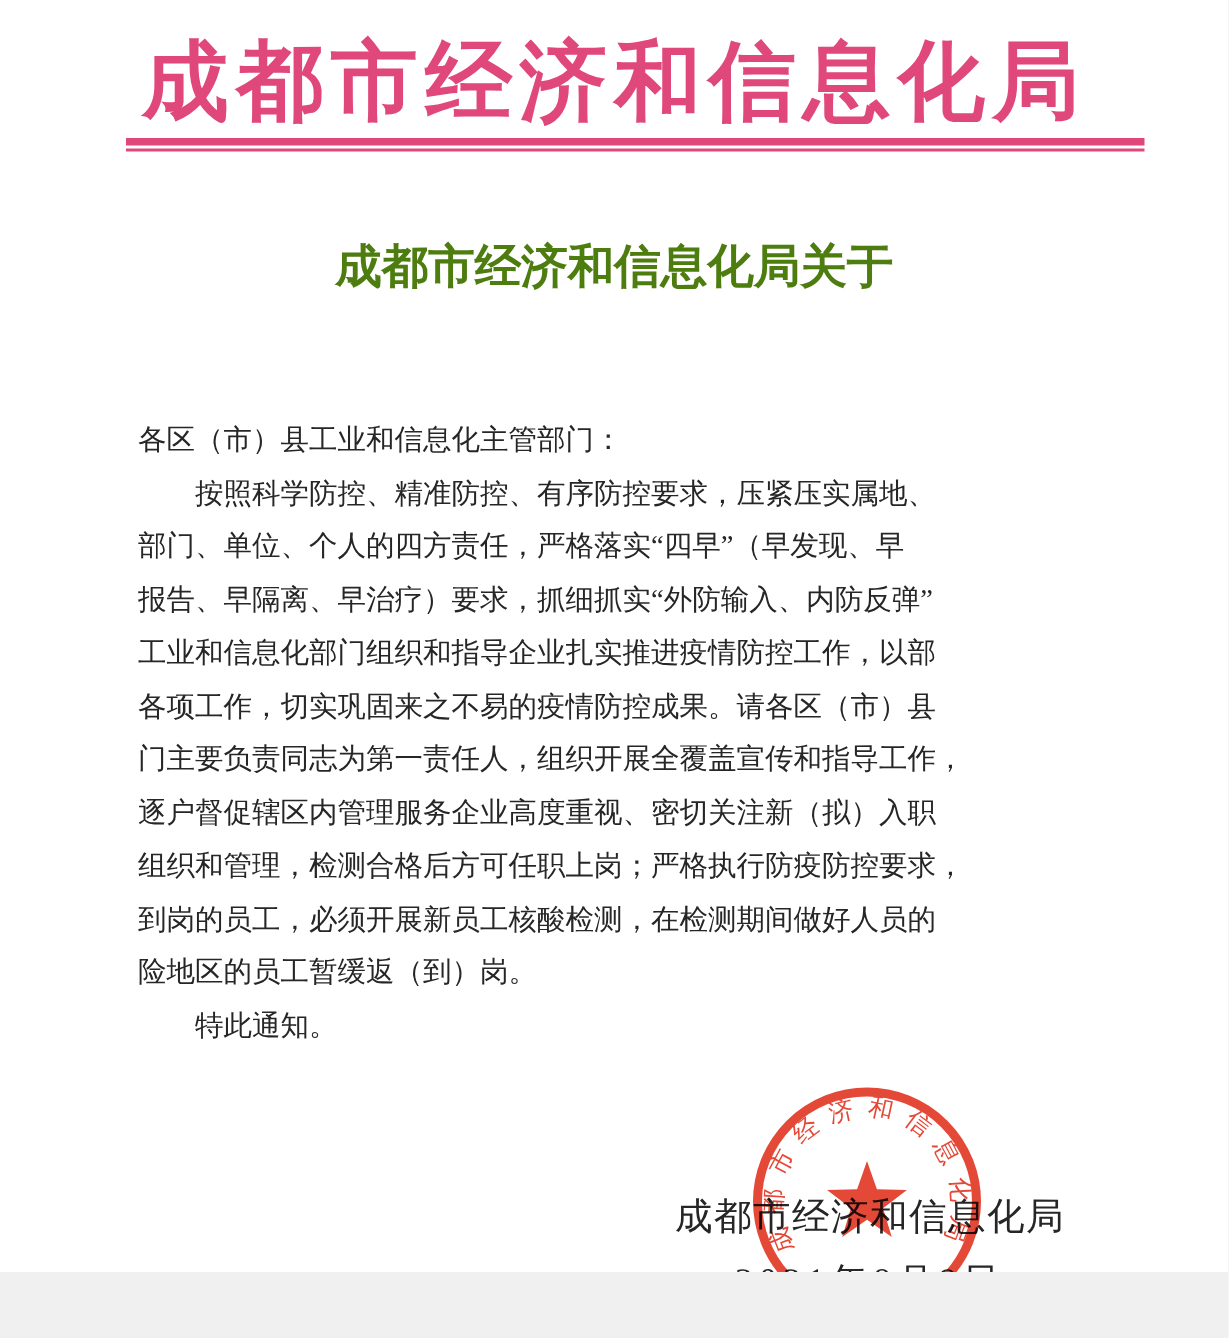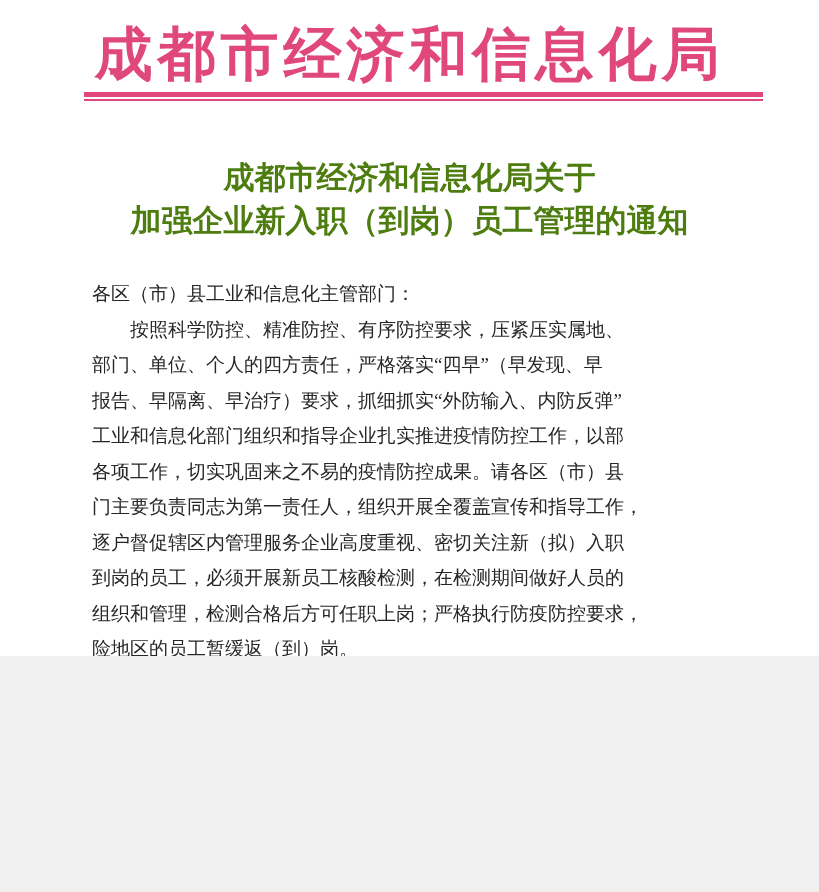--- a/index.html
+++ b/index.html
@@ -4,21 +4,21 @@
 <style>
   :root{
     --accent-pink:#e0487c;
     --seal-red:#e23b28;
     --text-color:#262626;
     --page-bg:#ffffff;
   }
   html,body{margin:0;padding:0;background:#f0f0f0;}
   .page{
     position:relative;
-    width:819px;height:656px;
+    width:819px;height:848px;
     margin:0 auto;
     background:var(--page-bg);
     overflow:hidden;
     font-family:"Liberation Serif","DejaVu Serif",serif;
     color:var(--text-color);
   }
   
   .letterhead-name{
     position:absolute;top:16px;left:0;width:100%;
     text-align:center;
@@ -74,36 +74,35 @@
 <div class="page">
 
   <div class="letterhead-name">成都市经济和信息化局</div>
   <div class="rules">
     <div class="rule-thick"></div>
     <div class="rule-thin"></div>
   </div>
 
   <div class="doc-title">
     <div>成都市经济和信息化局关于</div>
-    <div>加强企业新入职（到岗）员工管理的通知</div>
   </div>
 
   <div class="body-block">
     <div class="salutation">各区（市）县工业和信息化主管部门：</div>
     <div>
 
     <div class="body-line indent">按照科学防控、精准防控、有序防控要求，压紧压实属地、</div>
         <div class="body-line">部门、单位、个人的四方责任，严格落实“四早”（早发现、早</div>
         <div class="body-line">报告、早隔离、早治疗）要求，抓细抓实“外防输入、内防反弹”</div>
         <div class="body-line">工业和信息化部门组织和指导企业扎实推进疫情防控工作，以部</div>
         <div class="body-line">各项工作，切实巩固来之不易的疫情防控成果。请各区（市）县</div>
         <div class="body-line">门主要负责同志为第一责任人，组织开展全覆盖宣传和指导工作，</div>
         <div class="body-line">逐户督促辖区内管理服务企业高度重视、密切关注新（拟）入职</div>
+        <div class="body-line">组织和管理，检测合格后方可任职上岗；严格执行防疫防控要求，</div>
         <div class="body-line">到岗的员工，必须开展新员工核酸检测，在检测期间做好人员的</div>
-        <div class="body-line">组织和管理，检测合格后方可任职上岗；严格执行防疫防控要求，</div>
         <div class="body-line">险地区的员工暂缓返（到）岗。</div>
       </div>
     <div class="closing">特此通知。</div>
   </div>
 
   <div class="sign-block">
     <div class="sign-agency">成都市经济和信息化局</div>
     <div class="sign-date">2021年8月9日</div>
   </div>
 

